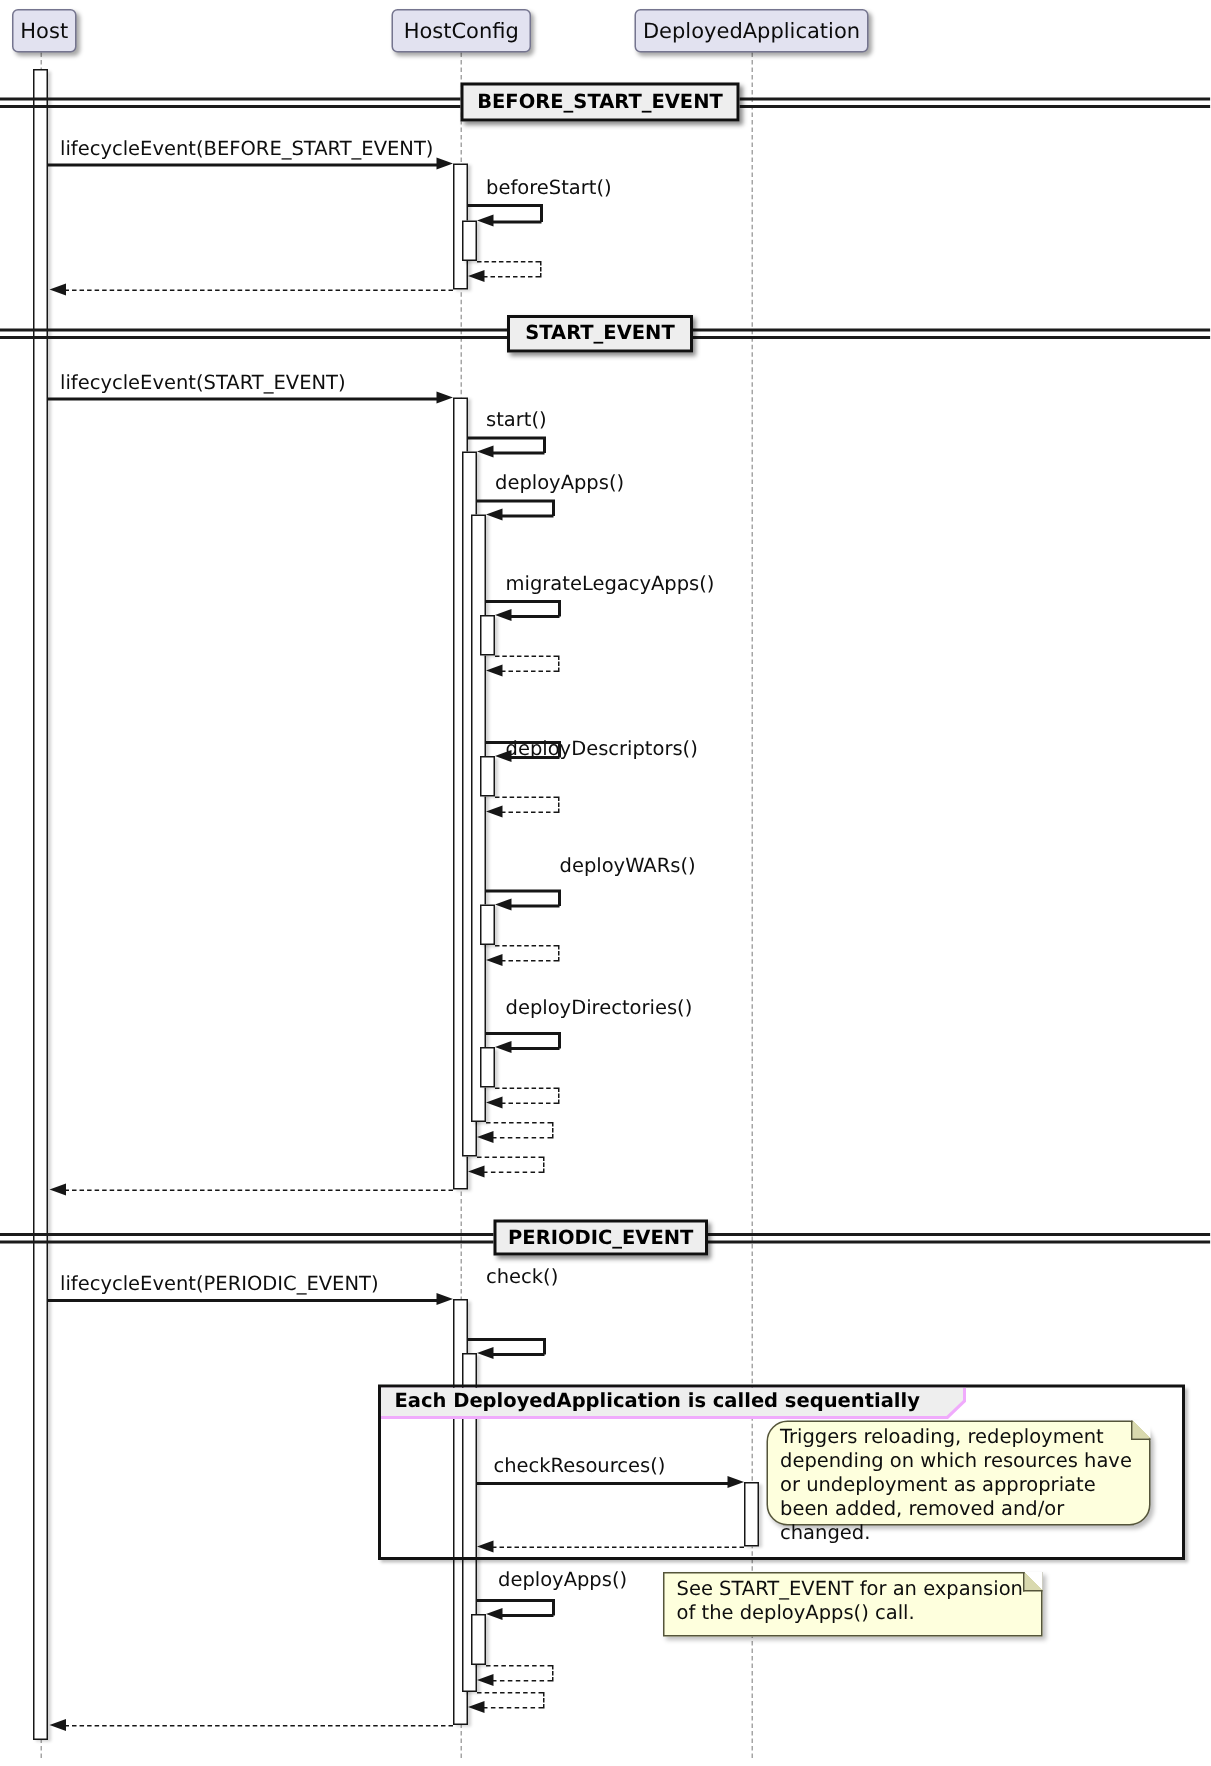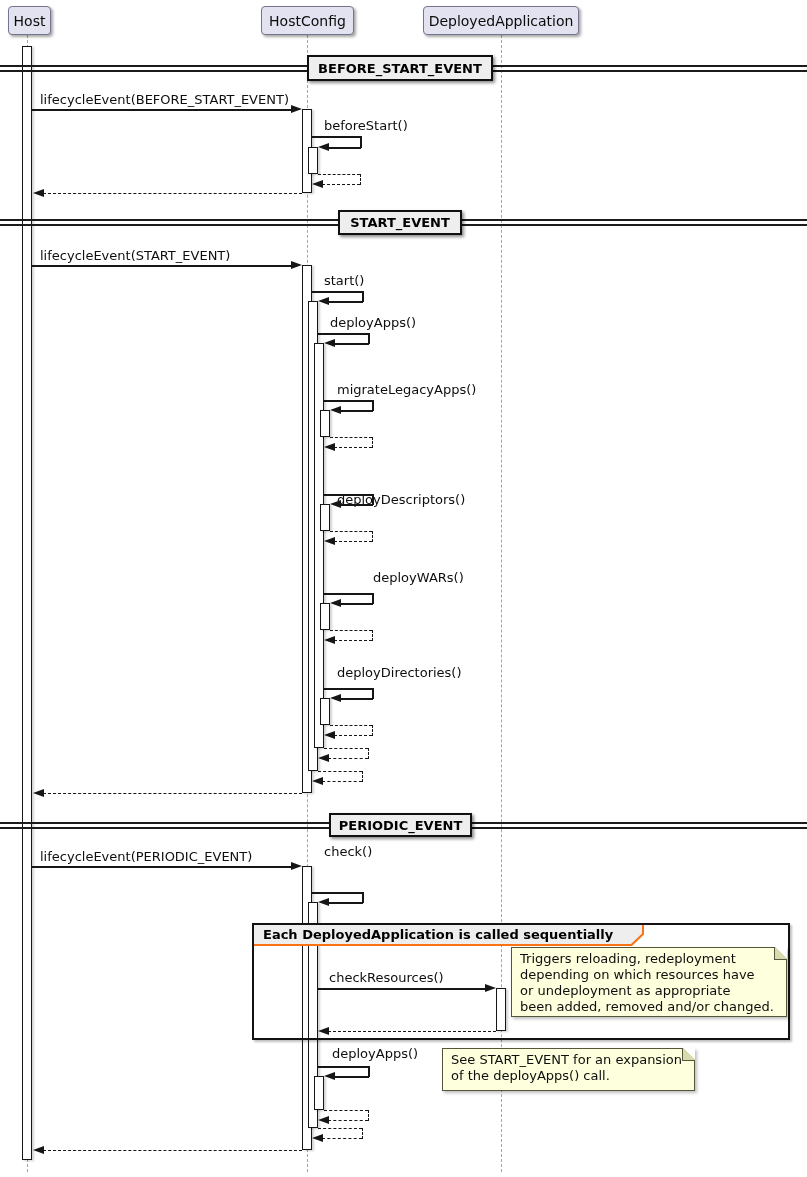--- a/index.html
+++ b/index.html
@@ -27,21 +27,21 @@
         border-bottom:4.5px solid transparent; border-left:11px solid #161616; }  
   .ml { position:absolute; font-size:13px; color:#0e0e0e; white-space:nowrap; }
   .divline { position:absolute; left:0; width:807px; height:2px; background:#1b1b1b; }
   .divbox {
     position:absolute; background:#EEEEEE; border:2px solid #101010;
     box-shadow:2px 2px 3px rgba(0,0,0,.45);
     display:flex; align-items:center; justify-content:center;
     font-size:13px; font-weight:bold; color:#000; white-space:nowrap;
   }
   .frame { position:absolute; border:2px solid #121212; box-shadow:2px 2px 2px rgba(0,0,0,.25); }
-  .fh-outer { position:absolute; background:#f97316;
+  .fh-outer { position:absolute; background:#f0abfc;
     clip-path: polygon(0 0, 100% 0, 100% 45%, calc(100% - 12px) 100%, 0 100%); text-align: center; }
   .fh-inner { position:absolute; left:0; top:0; width:calc(100% - 2px); height:calc(100% - 2px);
     background:#EEEEEE; clip-path: polygon(0 0, 100% 0, 100% 45%, calc(100% - 11px) 100%, 0 100%);
     display:flex; align-items:center; font-size:13px; font-weight:bold; color:#000;
     padding-left:9px; white-space:nowrap; }
   .note { position:absolute; background:#FEFFDD; border:1px solid #55553A;
     box-shadow:2px 2px 3px rgba(0,0,0,.25); font-size:13px; line-height:16px;
     padding:3px 8px 3px 8px; color:#0e0e0e; }
   .fold { position:absolute; top:-1px; right:-1px; width:13px; height:13px;
     background:linear-gradient(225deg, #ffffff 0 49%, #d9d9ae 49% 100%);
@@ -182,21 +182,21 @@
   <div class="fh-outer" style="left:254px; top:925px; width:390px; height:21px;">
     <div class="fh-inner">Each DeployedApplication is called sequentially</div>
   </div>
 
   <div class="ml" style="left:329px; top:970px;">checkResources()</div>
   <div class="hl" style="left:318px; top:988px; width:168px;"></div>
   <div class="ar" style="left:485px; top:984px;"></div>
   <div class="hd" style="left:328px; top:1031px; width:168px;"></div>
   <div class="al" style="left:318px; top:1027px;"></div>
 
-  <div class="note" style="left:511px; top:947px; width:276px; height:70px;">
+  <div class="note" style="left:511px; top:947px; width:256px; height:70px;border-radius:14px;">
     <div class="fold"></div>
     <div>Triggers reloading, redeployment</div>
     <div>depending on which resources have</div>
     <div>or undeployment as appropriate</div>
     <div>been added, removed and/or changed.</div>
   </div>
 
   <div class="ml" style="left:332px; top:1046px;">deployApps()</div>
   <div class="hl" style="left:318px; top:1066px; width:50px;"></div>
   <div class="vl" style="left:368px; top:1066px; height:11px;"></div>

